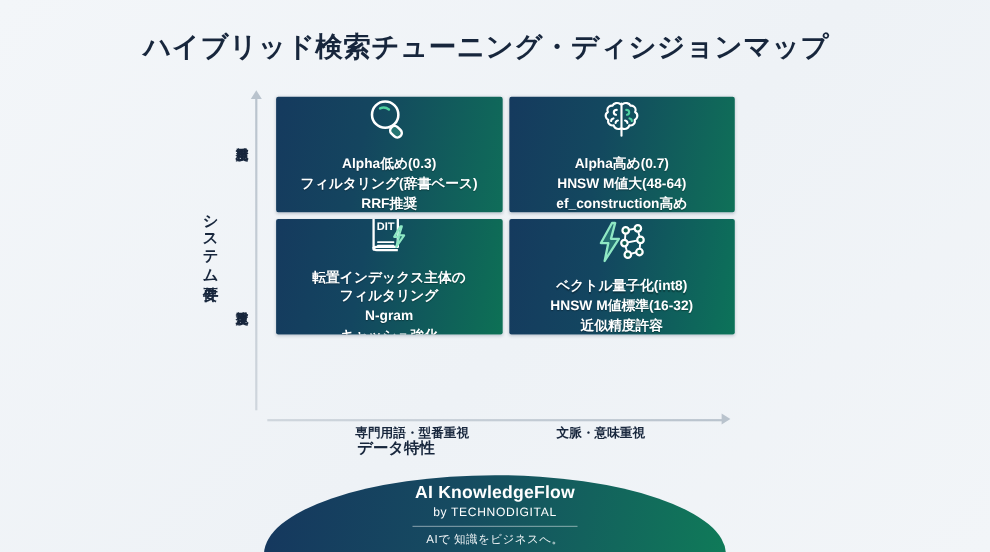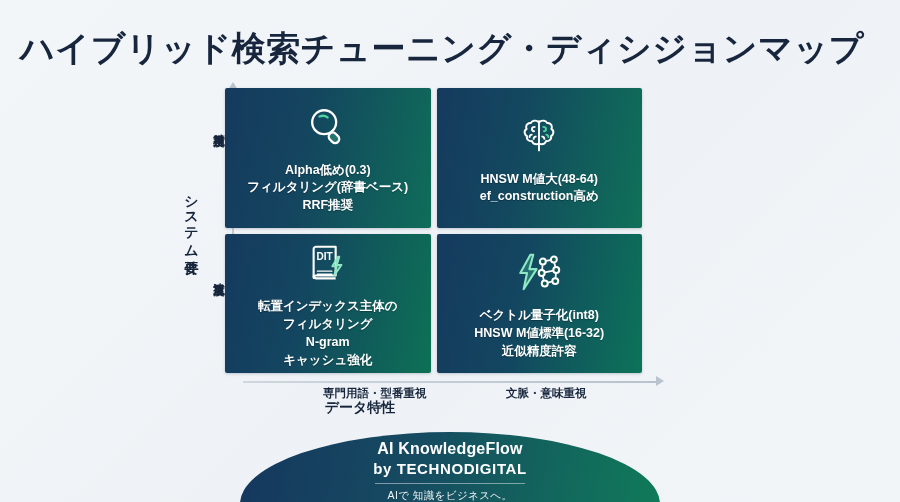--- a/index.html
+++ b/index.html
@@ -19,33 +19,33 @@
     inset: 0;
     background: linear-gradient(135deg, #f3f6f9 0%, #eef2f6 55%, #f2f5f8 100%);
   }
   
   #title {
     position: absolute;
     left: 0;
     right: 16px;
     top: 26px;
     text-align: center;
-    font-size: 34px;
+    font-size: 25px;
     font-weight: 700;
     letter-spacing: 0.5px;
     color: #17263c;
     white-space: nowrap;
   }
   
   #matrix {
     position: absolute;
-    left: 225px;
+    left: 251px;
     top: 88px;
     width: 417px;
-    height: 285px;
+    height: 216px;
     display: grid;
     grid-template-columns: 1fr 1fr;
     grid-template-rows: 1fr 1fr;
     gap: 6px;
   }
   .quad {
     position: relative;
     border-radius: 2px;
     display: flex;
     flex-direction: column;
@@ -190,22 +190,22 @@
     text-align: center;
   }
   #brand-name {
     color: #ffffff;
     font-size: 16px;
     font-weight: 700;
     letter-spacing: 0.2px;
   }
   #brand-by {
     color: #ffffff;
-    font-size: 15px;
-    font-weight: 700;
+    font-size: 11px;
+    font-weight: 400;
     letter-spacing: 0.6px;
     margin-top: 2px;
   }
   #brand-rule {
     width: 150px;
     height: 1px;
     background: rgba(255,255,255,0.45);
     margin: 6px auto 5px auto;
   }
   #brand-tag {
@@ -261,20 +261,21 @@
           <path d="M19.5 14.5c-1.6 0-2.8 1-2.8 2.4 0 1.2.9 2 2.1 2.2"></path>
           <path d="M16.4 22.6c-1.4.3-2.3 1.3-2.2 2.5"></path>
           <path d="M20.6 24.6c-1.3.2-2.2 1.2-2.2 2.4"></path>
           <path d="M28.5 14.5c1.6 0 2.8 1 2.8 2.4 0 1.2-.9 2-2.1 2.2" stroke="#4fd1a0"></path>
           <path d="M31.6 22.6c1.4.3 2.3 1.3 2.2 2.5" stroke="#4fd1a0"></path>
           <path d="M27.4 24.6c1.3.2 2.2 1.2 2.2 2.4"></path>
           <path d="M24 34.5v4.5"></path>
         </svg>
       </div>
       <div class="q-lines">
+        <div>Alpha高め(0.7)</div>
         <div>HNSW M値大(48-64)</div>
         <div>ef_construction高め</div>
       </div>
     </div>
 
     <div class="quad q-bl">
       <div class="q-icon">
         <svg width="48" height="46" viewBox="0 0 50 48" fill="none">
           <path d="M10 9.5c0-1.4 1.1-2.5 2.5-2.5H33v30H12.5c-1.4 0-2.5 1.1-2.5 2.5V9.5z" stroke="#ffffff" stroke-width="2.2" stroke-linejoin="round"></path>
           <path d="M10 37c0 1.7 1.3 3 3 3h20" stroke="#ffffff" stroke-width="2.2" stroke-linejoin="round"></path>

